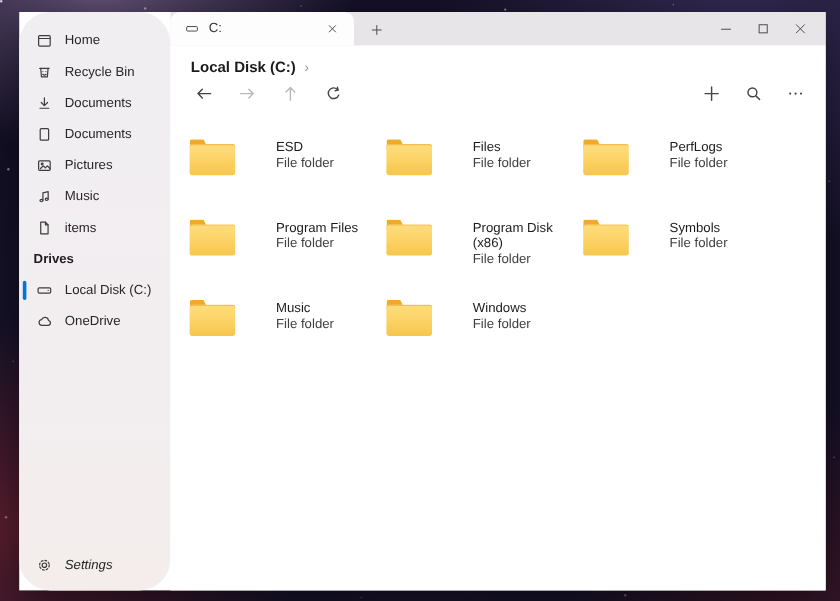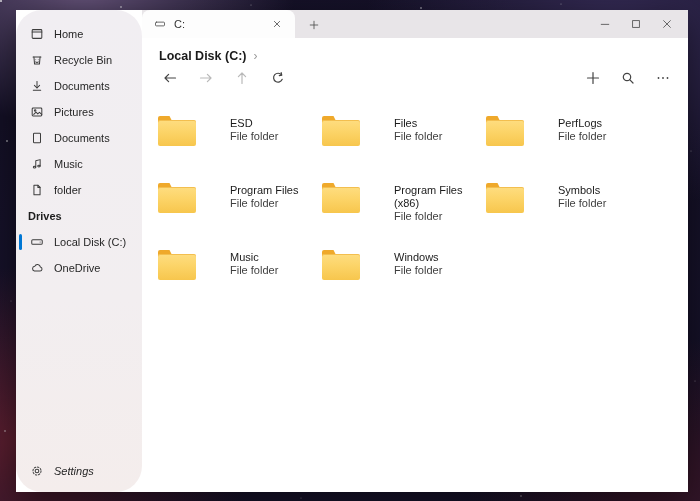--- a/index.html
+++ b/index.html
@@ -166,53 +166,53 @@
             <line x1="8" y1="2.8" x2="8" y2="10"></line>
             <path d="M5 7.3l3 3 3-3"></path>
             <line x1="3.8" y1="12.8" x2="12.2" y2="12.8"></line>
           </svg>
         <span>Documents</span>
       </div>
 
       <div class="side-item">
         <span class="sel-bar"></span>
         <svg class="icon14" viewBox="0 0 16 16">
+            <rect x="4" y="2.5" width="8" height="11" rx="1"></rect>
+          </svg>
+        <span>Documents</span>
+      </div>
+
+      <div class="side-item">
+        <span class="sel-bar"></span>
+        <svg class="icon14" viewBox="0 0 16 16">
             <rect x="2.5" y="3.5" width="11" height="9" rx="1"></rect>
             <circle cx="5.9" cy="6.4" r="0.85"></circle>
             <path d="M4.3 10.8l2.6-2.6 2 2 1.9-1.9 2.6 2.5"></path>
           </svg>
         <span>Pictures</span>
       </div>
 
       <div class="side-item">
         <span class="sel-bar"></span>
         <svg class="icon14" viewBox="0 0 16 16">
-            <rect x="4" y="2.5" width="8" height="11" rx="1"></rect>
-          </svg>
-        <span>Documents</span>
-      </div>
-
-      <div class="side-item">
-        <span class="sel-bar"></span>
-        <svg class="icon14" viewBox="0 0 16 16">
             <path d="M6.6 11.4V4.2l5-1.2v7.2"></path>
             <ellipse cx="5.2" cy="11.6" rx="1.4" ry="1.1"></ellipse>
             <ellipse cx="10.2" cy="10.4" rx="1.4" ry="1.1"></ellipse>
           </svg>
         <span>Music</span>
       </div>
 
 
       <div class="side-item">
         <span class="sel-bar"></span>
         <svg class="icon14" viewBox="0 0 16 16">
             <path d="M4.5 2.5h4.5L11.5 5v8.5h-7z"></path>
             <path d="M9 2.5V5h2.5"></path>
           </svg>
-        <span>folder</span>
+        <span>items</span>
       </div>
 
       <div class="side-header">Drives</div>
 
       <div class="side-item selected">
         <span class="sel-bar"></span>
         <svg class="icon14" viewBox="0 0 16 16">
             <rect x="2" y="5.5" width="12" height="5" rx="1.2"></rect>
             <circle class="fil" cx="11.6" cy="8" r="0.6"></circle>
           </svg>
@@ -377,21 +377,21 @@
               <div class="tile-type">File folder</div>
             </span>
           </div>
 
           <div class="tile">
             <span class="folder">
                 <span class="f-tab"></span>
                 <span class="f-body"></span>
               </span>
             <span class="tile-text">
-              <div class="tile-name">Program Files (x86)</div>
+              <div class="tile-name">Program Disk (x86)</div>
               <div class="tile-type">File folder</div>
             </span>
           </div>
 
           <div class="tile">
             <span class="folder">
                 <span class="f-tab"></span>
                 <span class="f-body"></span>
               </span>
             <span class="tile-text">

